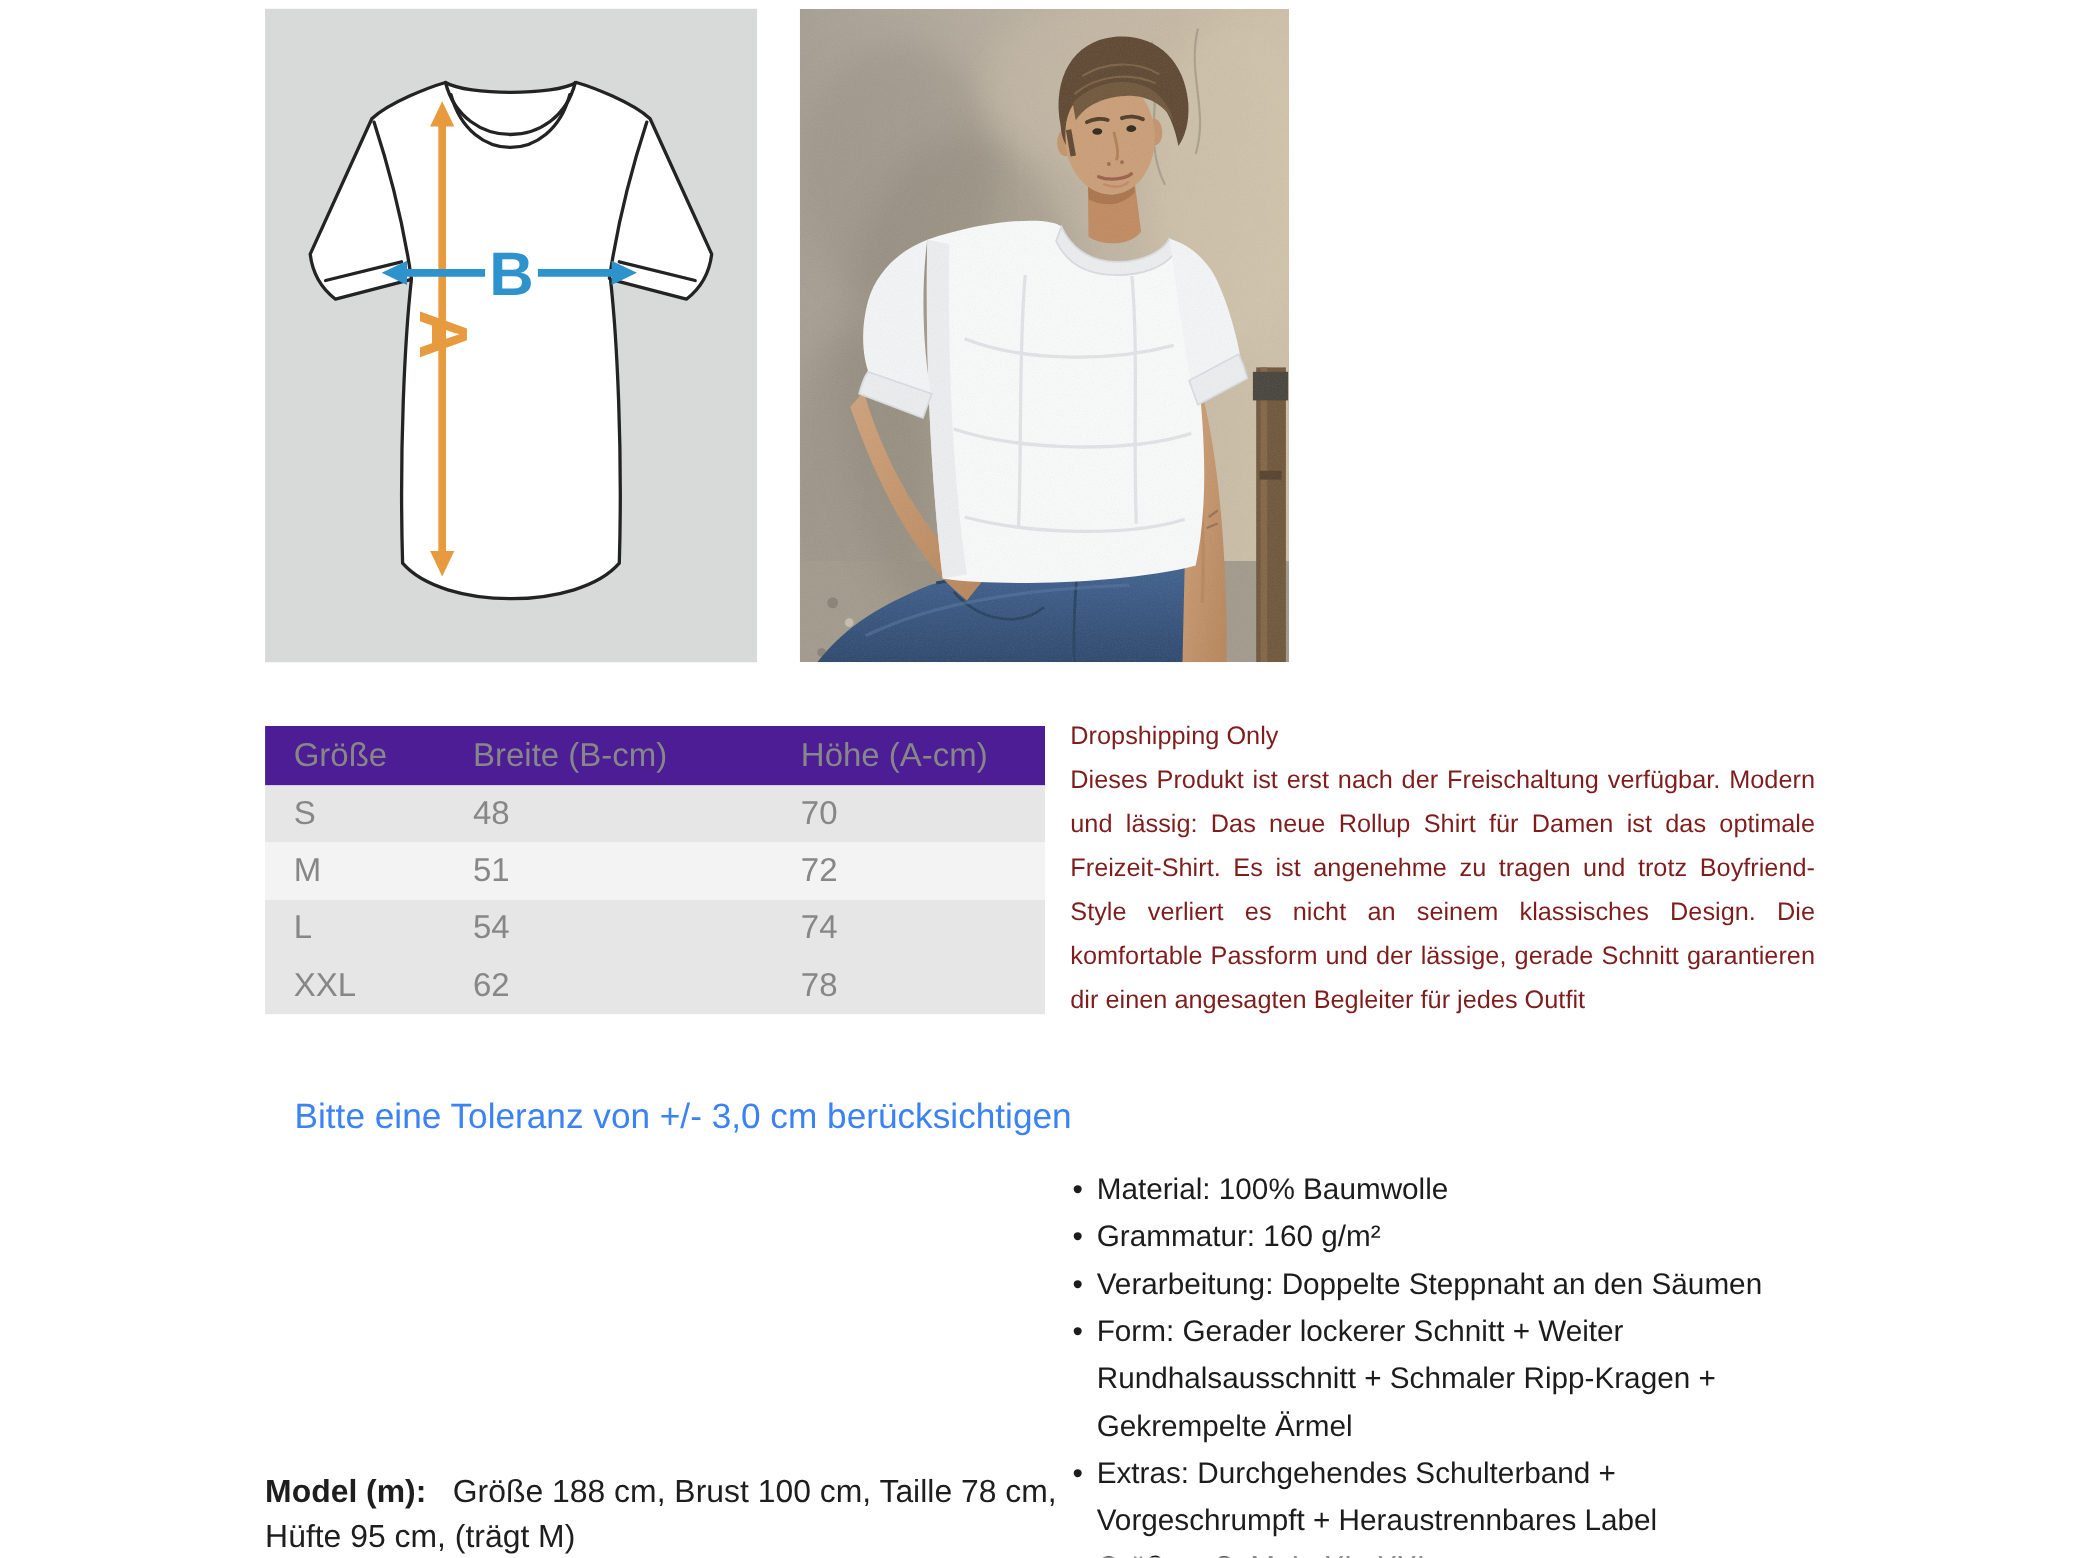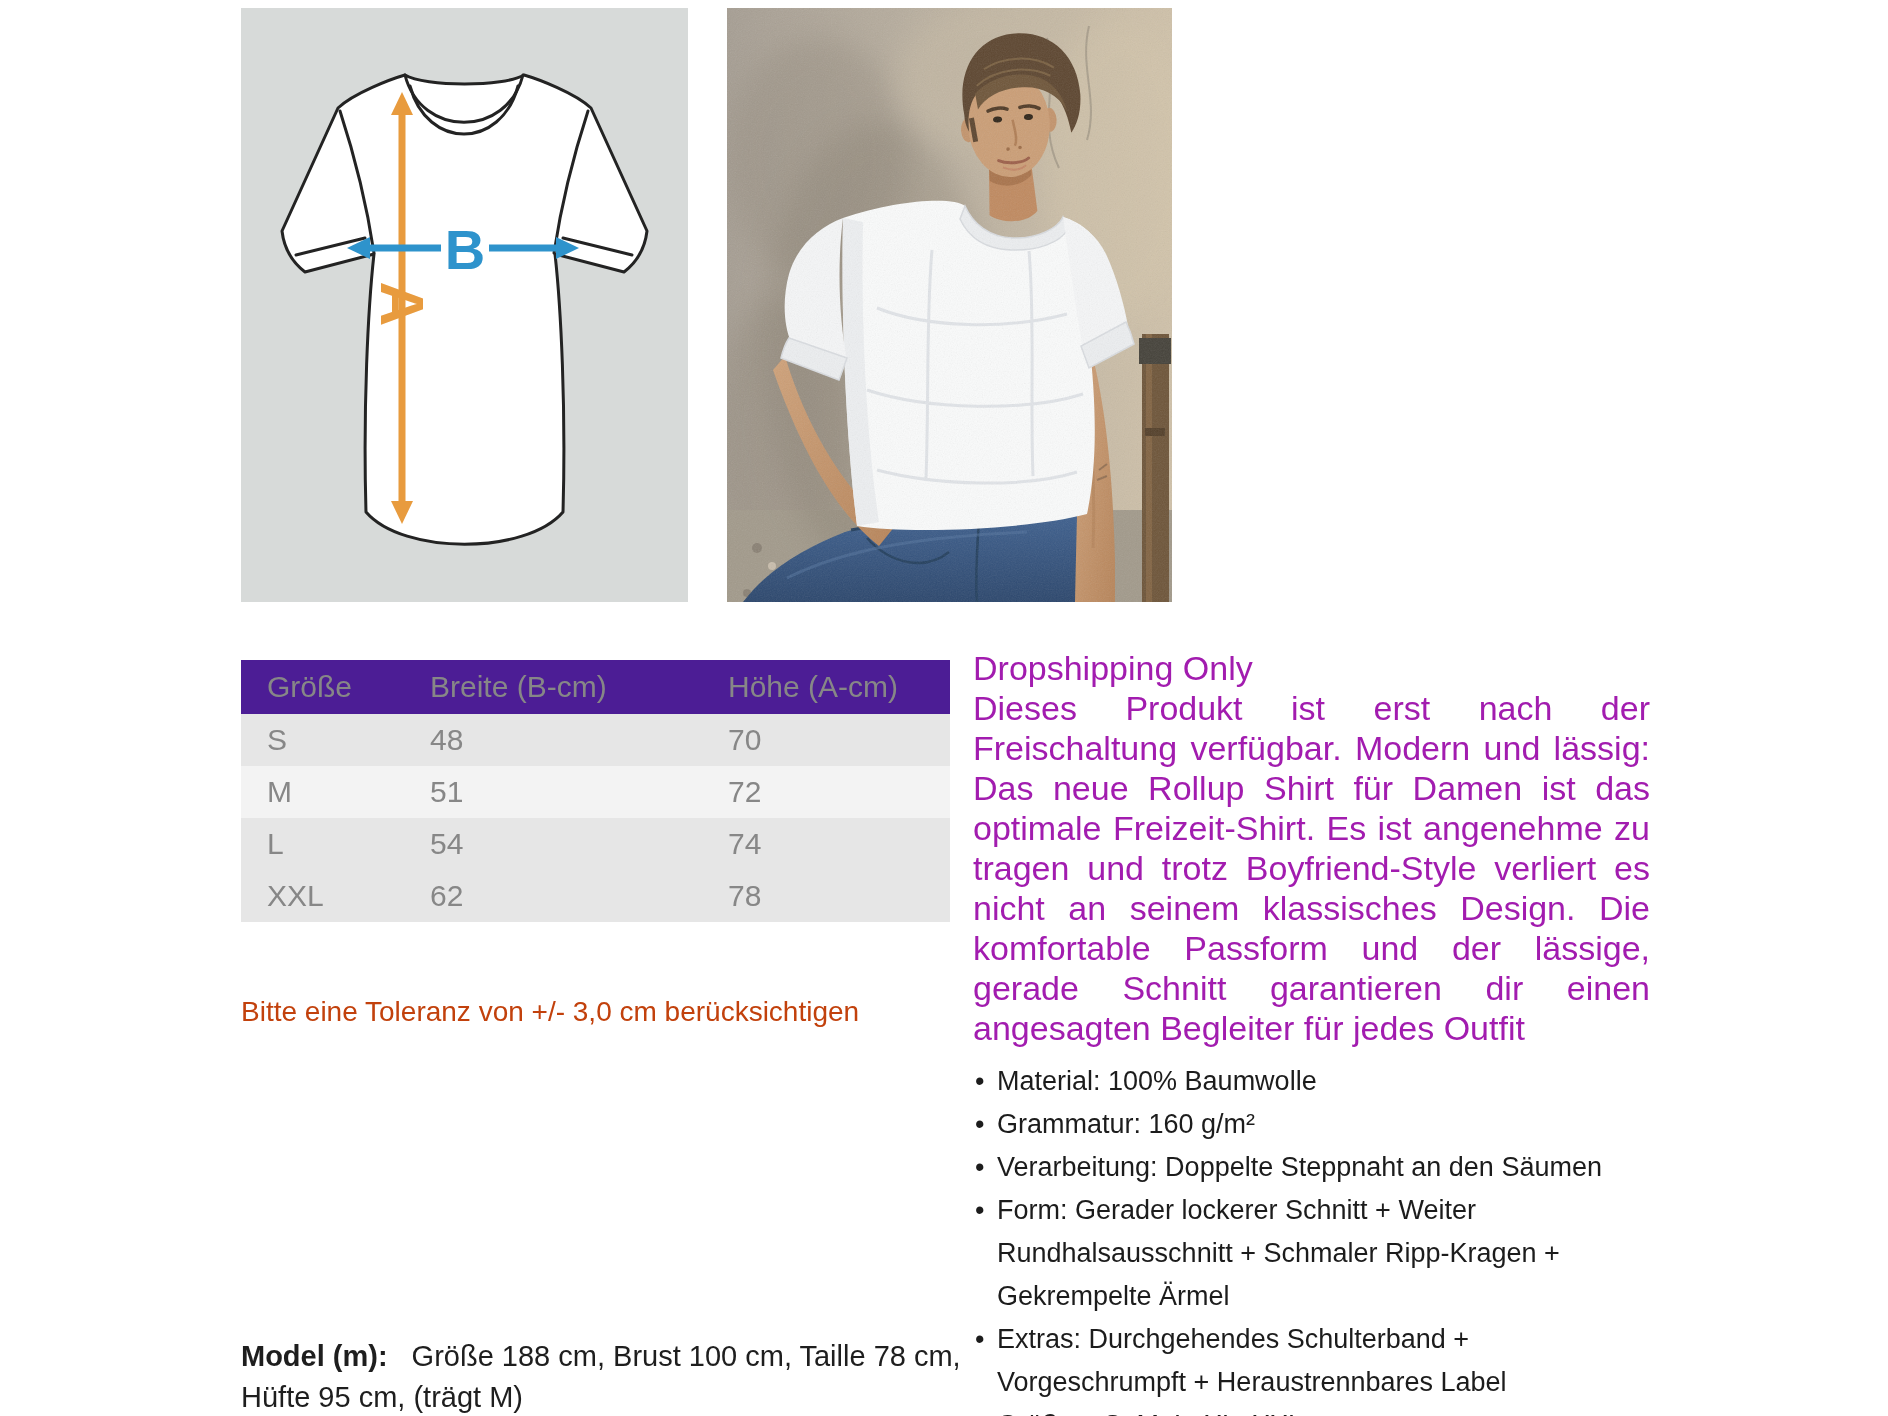--- a/index.html
+++ b/index.html
@@ -20,26 +20,26 @@
   
   .size-table{left:241px;top:660px;width:709px;font-size:30px;color:#878787;}
   .trow{display:flex;align-items:center;height:52px;}
   .trow.head{height:54px;background:#4c1d95;}
   .trow.dark{background:#e6e6e6;}
   .trow.light{background:#f3f3f3;}
   .c1{width:165px;padding-left:26px;box-sizing:border-box;}
   .c2{width:300px;padding-left:24px;box-sizing:border-box;}
   .c3{flex:1;padding-left:22px;box-sizing:border-box;}
 
-  .tolerance{left:241px;top:996px;width:760px;font-size:28px;color:#c2410c;}
+  .tolerance{left:241px;top:996px;width:760px;font-size:32px;color:#3b82f6;text-align:center;}
 
   .model-info{left:241px;top:1336px;width:755px;font-size:29px;line-height:41px;color:#1e1e1e;}
   .model-info .lbl{font-weight:bold;margin-right:24px;}
 
-  .desc{left:973px;top:648px;width:677px;font-size:34px;line-height:40px;color:#a21caf;}
+  .desc{left:973px;top:648px;width:677px;font-size:23px;line-height:40px;color:#7f1d1d;}
   .desc .body{text-align:justify;}
 
   .features{left:973px;top:1060px;width:640px;font-size:27px;line-height:43px;color:#1c1c1c;}
   .features ul{list-style:none;margin:0;padding:0;}
   .features li{position:relative;padding-left:24px;}
   .features .marker{position:absolute;left:2px;top:0;}
 </style>
 </head>
 <body>
 

